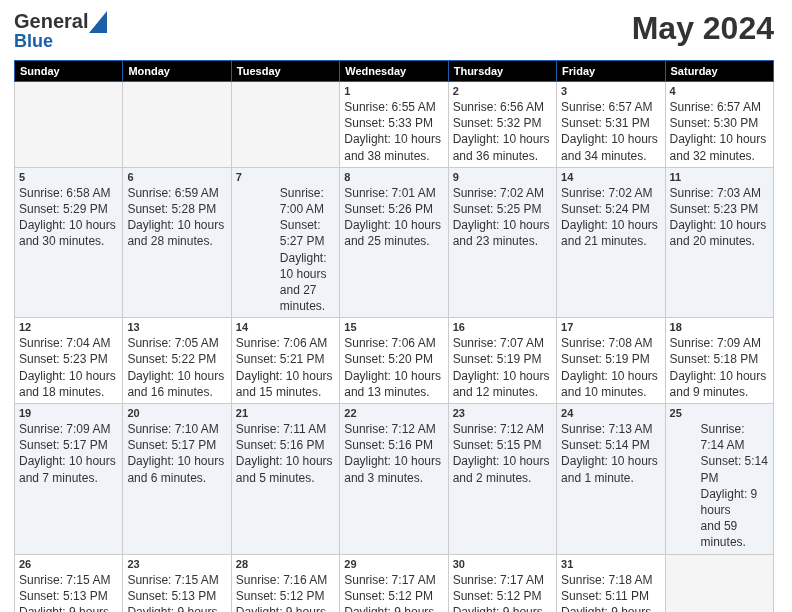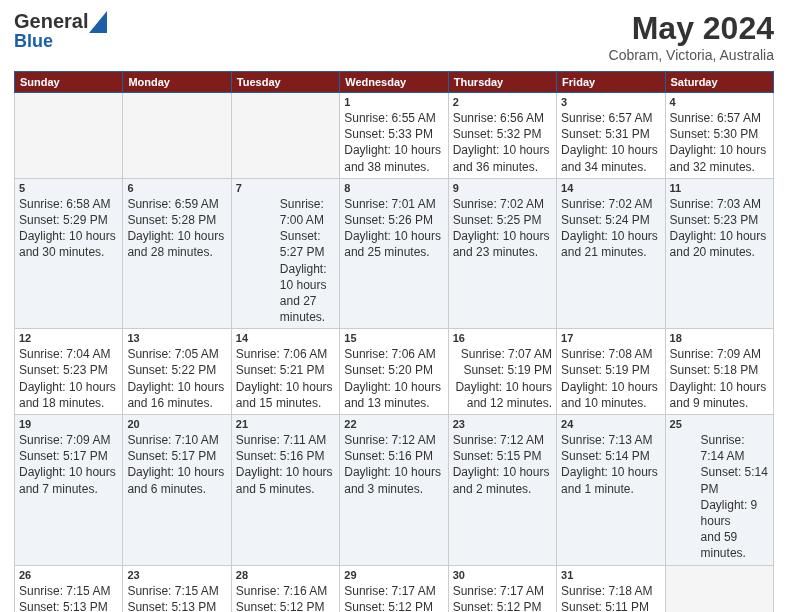--- a/index.html
+++ b/index.html
@@ -39,21 +39,21 @@
     .location {
       font-size: 14px;
       color: #555;
     }
     .calendar {
       width: 100%;
       border-collapse: collapse;
       flex: 1;
     }
     .calendar th {
-      background-color: #7f1d1d;
+      background-color: #000000;
       color: #fff;
       font-size: 11px;
       font-weight: bold;
       padding: 4px 5px;
       text-align: left;
       border: 1px solid #1a5fa8;
     }
     .calendar td {
       border: 1px solid #ccc;
       vertical-align: top;
@@ -90,21 +90,20 @@
       <div style="display:flex;align-items:center;">
         <span style="font-size:20px;font-weight:bold;color:#333;">General</span>
         <svg width="18" height="22" viewBox="0 0 18 22" style="margin-left:1px;">
           <polygon points="0,22 18,22 18,0" fill="#1a5fa8"></polygon>
         </svg>
       </div>
       <span style="font-size:18px;font-weight:bold;color:#1a5fa8;margin-top:-2px;">Blue</span>
     </div>
     <div class="title-area">
       <div class="month-title">May 2024</div>
-      <div class="location">Cobram, Victoria, Australia</div>
     </div>
   </div>
 
   <table class="calendar">
     <thead>
       <tr id="day-headers">
       <th>Sunday</th>
           <th>Monday</th>
           <th>Tuesday</th>
           <th>Wednesday</th>
@@ -222,21 +221,21 @@
           </td>
           <td>
             <span class="day-num">15</span>
             <div class="day-info" style="white-space: pre-line;">Sunrise: 7:06 AM
 Sunset: 5:20 PM
 Daylight: 10 hours
 and 13 minutes.</div>
           </td>
           <td>
             <span class="day-num">16</span>
-            <div class="day-info" style="white-space: pre-line; text-align: right;">Sunrise: 7:07 AM
+            <div class="day-info" style="white-space: pre-line;">Sunrise: 7:07 AM
 Sunset: 5:19 PM
 Daylight: 10 hours
 and 12 minutes.</div>
           </td>
           <td>
             <span class="day-num">17</span>
             <div class="day-info" style="white-space: pre-line;">Sunrise: 7:08 AM
 Sunset: 5:19 PM
 Daylight: 10 hours
 and 10 minutes.</div>

